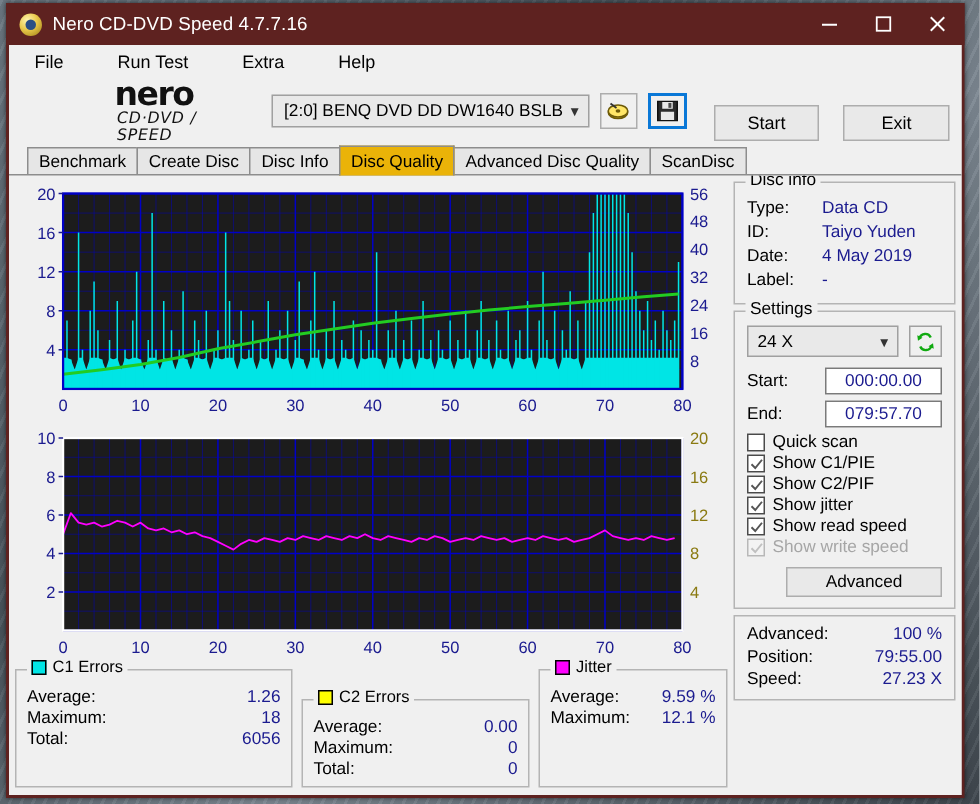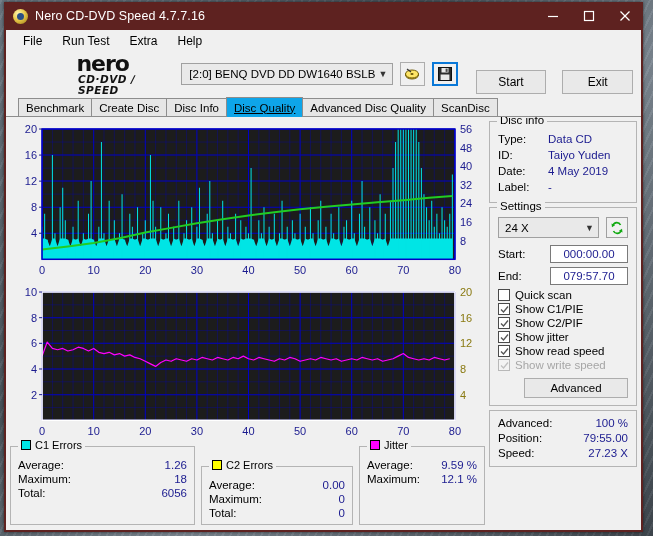--- a/index.html
+++ b/index.html
@@ -47,42 +47,42 @@
     color:#fff;font-size:13px;line-height:1;
   }
   .win-btn svg{display:block;}
   
   #client{
     flex:1 1 auto;margin:0 2px 2px 2px;background:#f0f0f0;
     display:flex;flex-direction:column;position:relative;
   }
   #menubar{
     height:22px;flex:0 0 22px;display:flex;align-items:center;
-    padding-left:8px;gap:2px;background:#f0f0f0;
+    padding-left:8px;gap:18px;background:#f0f0f0;
   }
   .menu-item{
     font-size:12px;color:#000;padding:3px 9px;white-space:nowrap;
   }
   
   #toolbar{
     flex:0 0 44px;display:flex;align-items:center;background:#f0f0f0;padding:0 8px;
   }
   #logo{
     width:140px;margin-left:20px;margin-right:10px;
     display:flex;flex-direction:column;align-items:center;line-height:1;
     user-select:none;
     justify-content:flex-end;
   }
   #logo-nero{
     font-family:"DejaVu Sans",sans-serif;
     font-size:22px;font-weight:bold;letter-spacing:-1px;color:#111;
   }
   #logo-sub{
     font-family:"DejaVu Sans",sans-serif;
-    font-size:10.5px;font-weight:bold;font-style:italic;letter-spacing:.5px;color:#111;
+    font-size:10.5px;font-weight:normal;font-style:italic;letter-spacing:.5px;color:#111;
     margin-top:-1px;
     padding-left:44px;
   }
   #drive-select{
     width:215px;height:22px;background:#e9e9e9;border:1px solid #a0a0a0;
     display:flex;align-items:center;font-size:11.5px;color:#000;padding:0 4px 0 7px;
     box-sizing:border-box;
     justify-content:space-between;
   }
   #drive-select .caret{margin-left:auto;font-size:9px;color:#333;}
@@ -102,21 +102,21 @@
   #tabstrip{
     flex:0 0 20px;display:flex;align-items:flex-end;padding-left:12px;
     border-bottom:1px solid #8d8d8d;background:#f0f0f0;position:relative;z-index:1;
   }
   .tab{
     height:18px;padding:0 7px;display:flex;align-items:center;font-size:11.5px;color:#000;
     border:1px solid #8d8d8d;border-bottom:none;background:#e6e6e6;margin-right:-1px;
     box-sizing:border-box;
   }
   .tab.active{
-    background:#0ea5e9;height:20px;margin-bottom:-1px;position:relative;z-index:2;text-decoration:underline;
+    background:#eab308;height:20px;margin-bottom:-1px;position:relative;z-index:2;
   }
   
   #body{
     flex:1 1 auto;display:flex;background:#f0f0f0;padding:4px;gap:4px;box-sizing:border-box;
   }
   #left-col{flex:1 1 auto;display:flex;flex-direction:column;gap:3px;min-width:0;}
   #right-col{flex:0 0 148px;display:flex;flex-direction:column;gap:4px;}
   
   .chart-box{position:relative;background:#f0f0f0;}
   #chart-top{flex:0 0 160px;}

